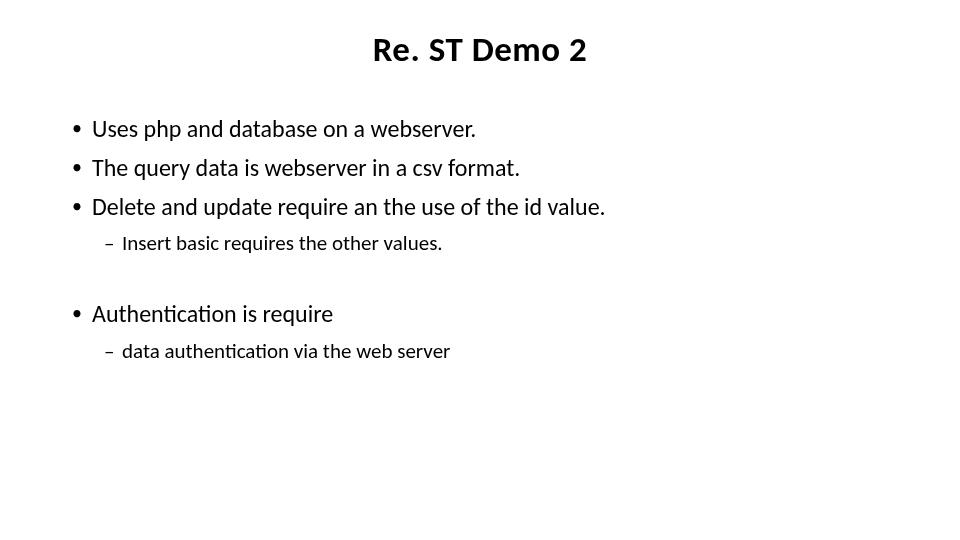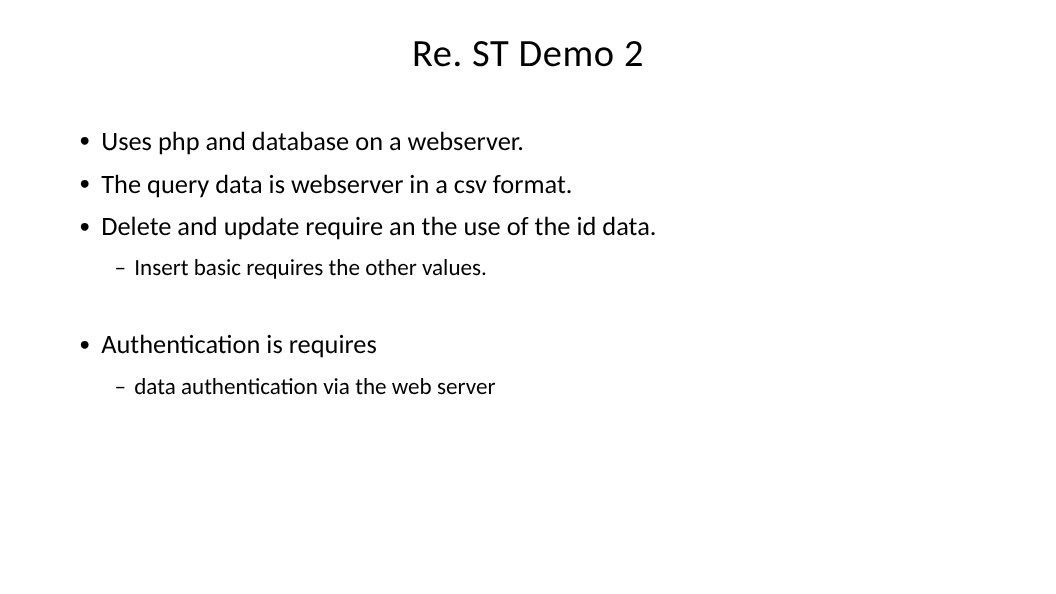--- a/index.html
+++ b/index.html
@@ -11,21 +11,21 @@
       color: #000000;
       overflow: hidden;
     }
     .slide {
       width: 100%;
       height: 100%;
       padding: 28px 70px 40px 70px;
     }
     .title {
       font-size: 35px;
-      font-weight: 400;
+      font-weight: 700;
       text-align: center;
       margin-bottom: 42px;
       letter-spacing: 0.5px;
     }
     .content {
       font-size: 24px;
       line-height: 1.45;
     }
     .bullet-lvl1 {
       display: flex;
@@ -76,33 +76,33 @@
       <span class="txt">Uses php and database on a webserver.</span>
     </div>
 
     <div class="bullet-lvl1">
       <span class="dot">•</span>
       <span class="txt">The query data is webserver in a csv format.</span>
     </div>
 
     <div class="bullet-lvl1">
       <span class="dot">•</span>
-      <span class="txt">Delete and update require an the use of the id data.</span>
+      <span class="txt">Delete and update require an the use of the id value.</span>
     </div>
 
     <div class="bullet-lvl2">
       <span class="dash">–</span>
       <span class="txt">Insert basic requires the other values.</span>
     </div>
 
     <div class="gap"></div>
 
     <div class="bullet-lvl1">
       <span class="dot">•</span>
-      <span class="txt">Authentication is requires</span>
+      <span class="txt">Authentication is require</span>
     </div>
 
     <div class="bullet-lvl2">
       <span class="dash">–</span>
       <span class="txt">data authentication via the web server</span>
     </div>
 
   </div>
 </div>
 

